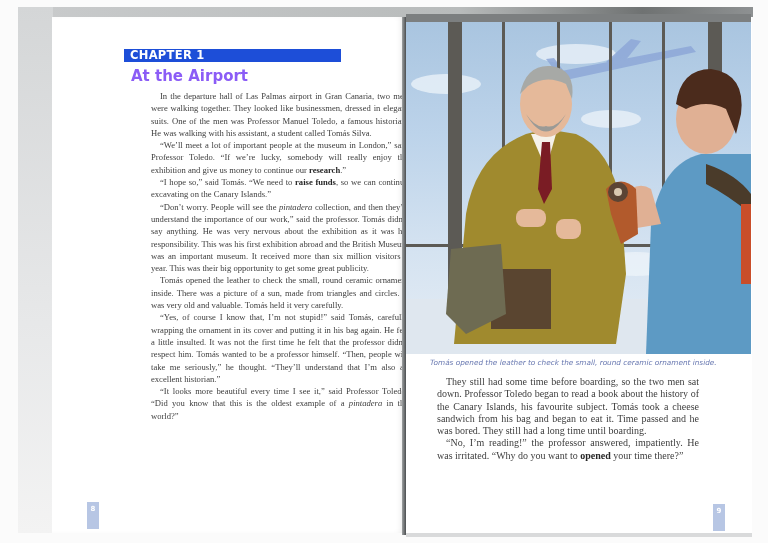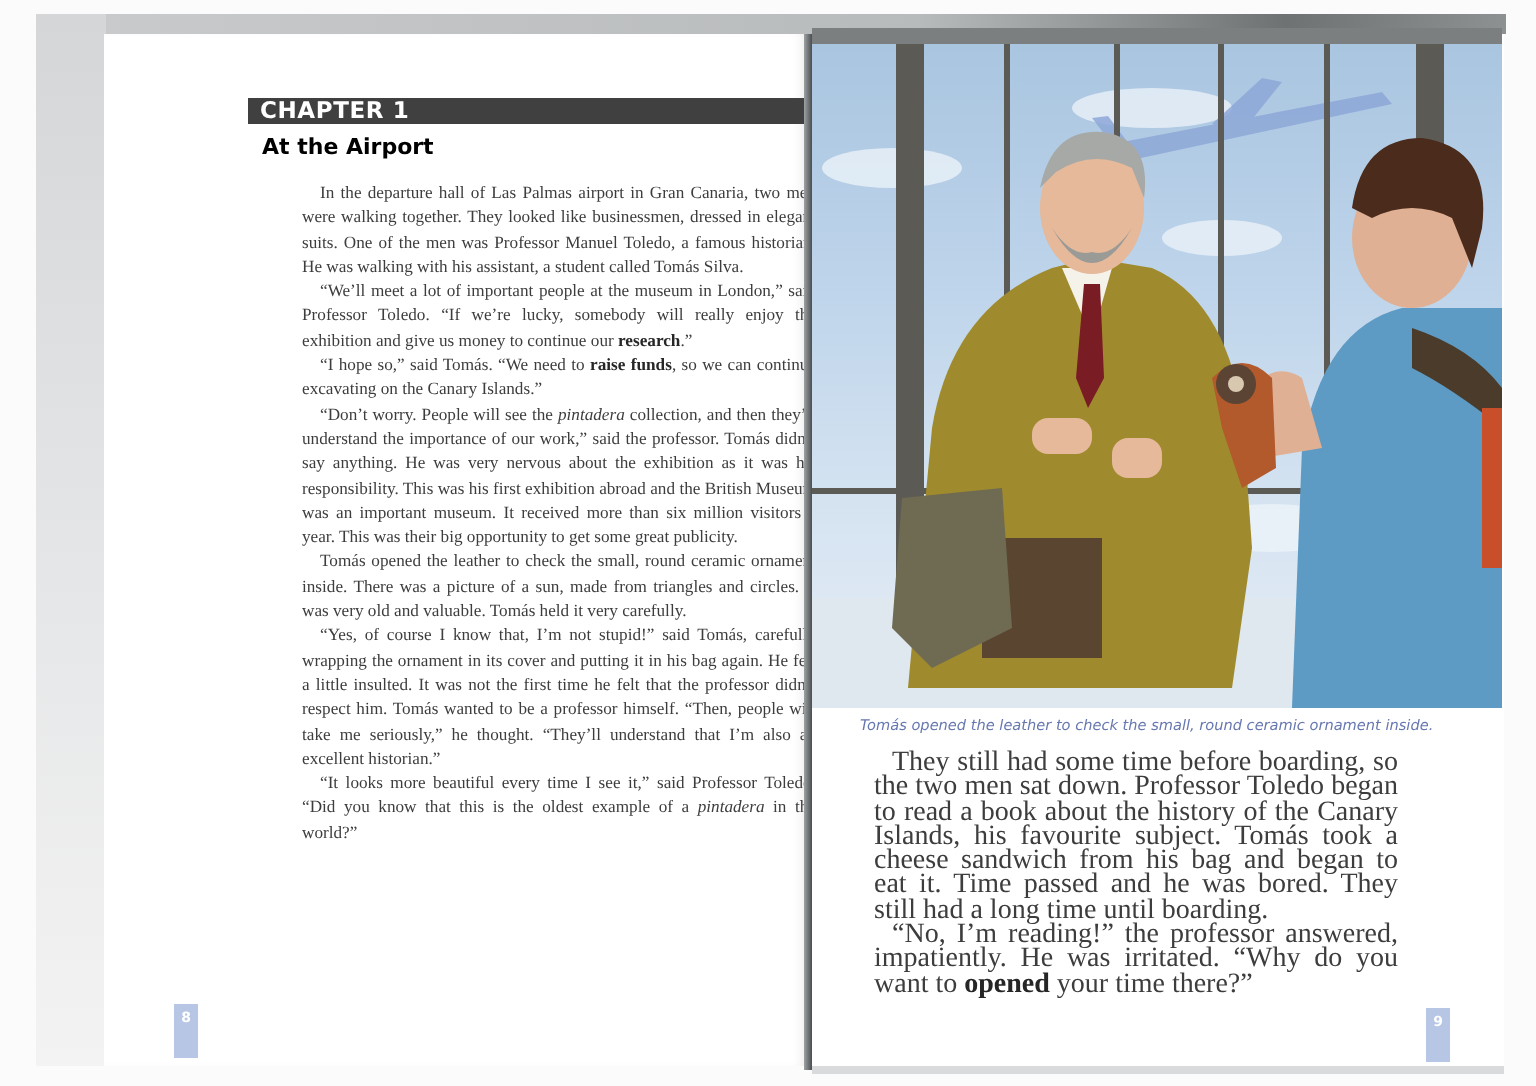--- a/index.html
+++ b/index.html
@@ -9,43 +9,43 @@
   
   .scan-bg { position: absolute; left: 0; top: 0; width: 768px; height: 543px; background: #fbfbfb; }
   .scan-top { position: absolute; left: 18px; top: 7px; width: 735px; height: 10px;
               background: linear-gradient(to right, #c9cbcc, #b8bbbb 60%, #6f7272 85%, #8e9192); }
   .scan-left { position: absolute; left: 18px; top: 7px; width: 35px; height: 526px;
                background: linear-gradient(to bottom, #d4d6d7, #e7e8e9 60%, #f3f3f3); }
 
   
   .page-left { position: absolute; left: 52px; top: 17px; width: 352px; height: 516px; background: #ffffff;
                box-shadow: inset -6px 0 8px -6px rgba(0,0,0,0.18); }
-  .chapter-banner { position: absolute; left: 124px; top: 49px; width: 282px; height: 13px; background: #404040; text-align: right; }
+  .chapter-banner { position: absolute; left: 124px; top: 49px; width: 217px; height: 13px; background: #1d4ed8; text-align: right; }
   .chapter-banner span { position: absolute; left: 6px; top: -1px; font-family: "DejaVu Sans", sans-serif; font-weight: bold;
                          color: #ffffff; font-size: 11.5px; letter-spacing: 0.3px; }
   .chapter-title { position: absolute; left: 131px; top: 67px; font-family: "DejaVu Sans", sans-serif; font-weight: bold;
-                   color: #000000; font-size: 11px; }
+                   color: #8b5cf6; font-size: 15px; }
   .text-left { position: absolute; left: 132px; top: 90px; width: 257px; font-size: 8.6px; line-height: 12.3px; text-align: justify; color: #3d3d3d; margin-left: 19px; }
   .text-left p, .text-right p { text-indent: 9px; }
   .text-left b, .text-right b { font-weight: bold; color: #262626; }
   .page-num { position: absolute; width: 12px; height: 27px; background: #b7c6e4; color: #ffffff;
               font-family: "DejaVu Sans", sans-serif; font-size: 7px; font-weight: bold; text-align: center; padding-top: 3px; }
   .page-num.left { left: 87px; top: 502px; }
   .page-num.right { left: 713px; top: 504px; }
 
   
   .gutter { position: absolute; left: 402px; top: 17px; width: 4px; height: 518px; background: linear-gradient(to right, #9fa2a3, #4b4e50); }
 
   
   .page-right { position: absolute; left: 406px; top: 17px; width: 346px; height: 518px; background: #ffffff; }
   .illustration { position: absolute; left: 406px; top: 14px; width: 345px; height: 340px; overflow: hidden;
                   background: linear-gradient(to bottom, #a8c4df 0%, #bcd3ea 35%, #d5e3f1 70%, #e5edf5 100%); }
   .caption { position: absolute; left: 430px; top: 358px; width: 300px; font-family: "DejaVu Sans", sans-serif; font-style: italic;
              font-size: 7.3px; color: #6777b0; }
-  .text-right { position: absolute; left: 437px; top: 376px; width: 262px; font-size: 14px; line-height: 12.3px; text-align: justify; color: #3d3d3d; }
+  .text-right { position: absolute; left: 437px; top: 376px; width: 262px; font-size: 10px; line-height: 12.3px; text-align: justify; color: #3d3d3d; }
   .bottom-shadow { position: absolute; left: 406px; top: 533px; width: 346px; height: 4px; background: #d9dadb; }
 </style>
 </head>
 <body>
 
 <div class="scan-bg"></div>
 <div class="scan-top"></div>
 <div class="scan-left"></div>
 
 <div class="page-left"></div>

